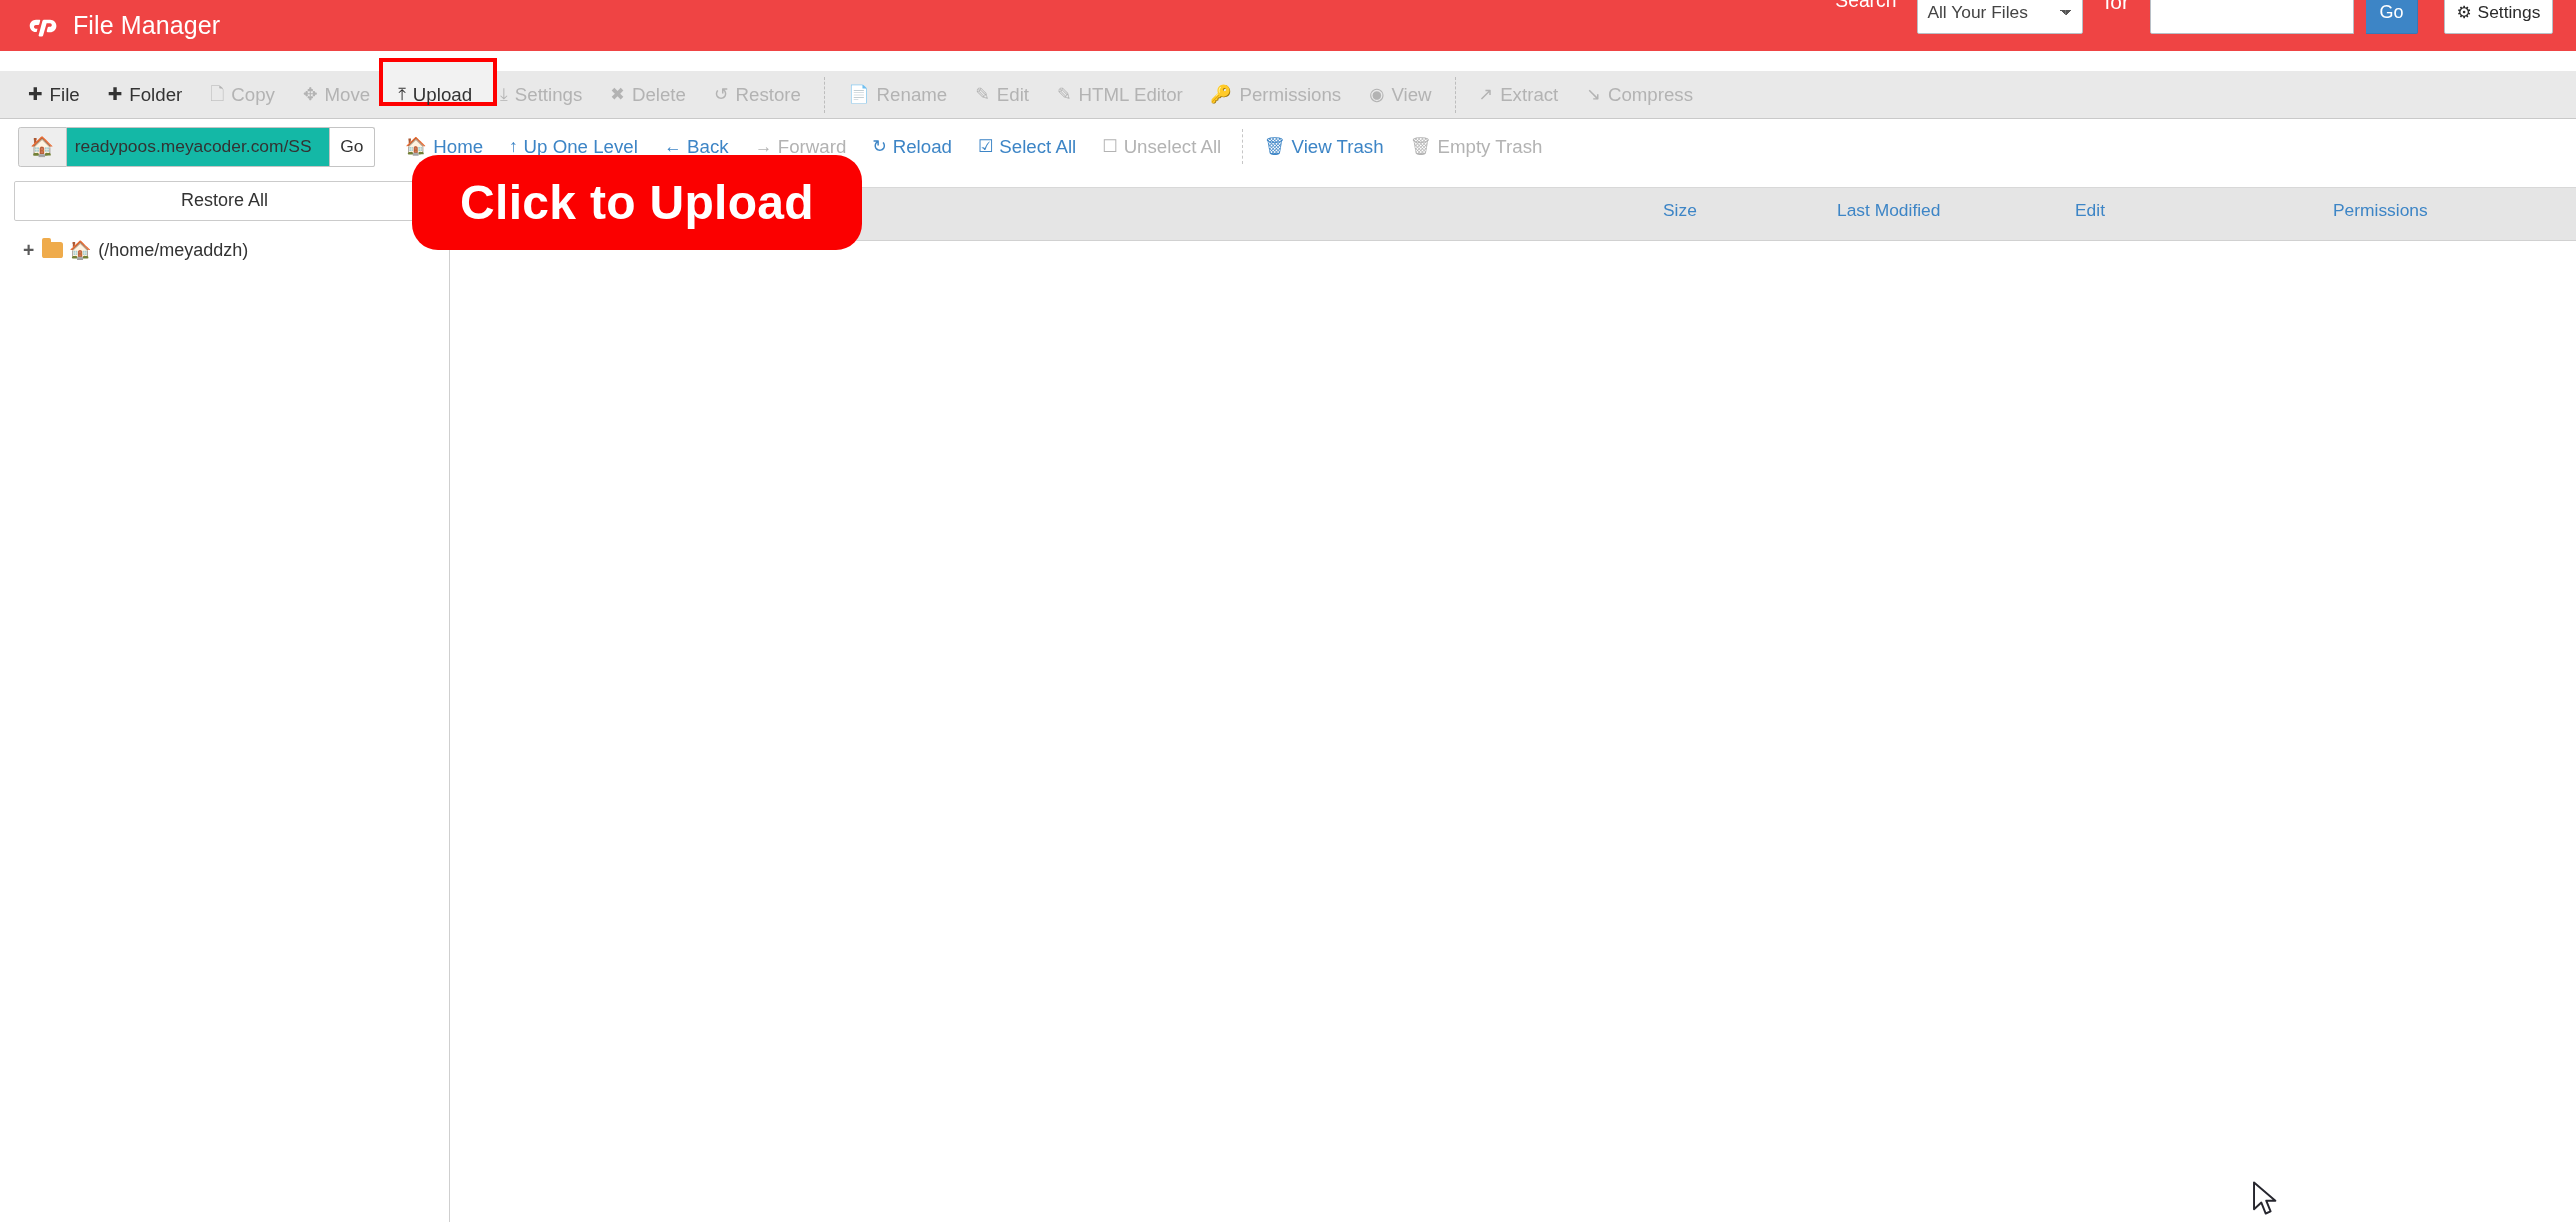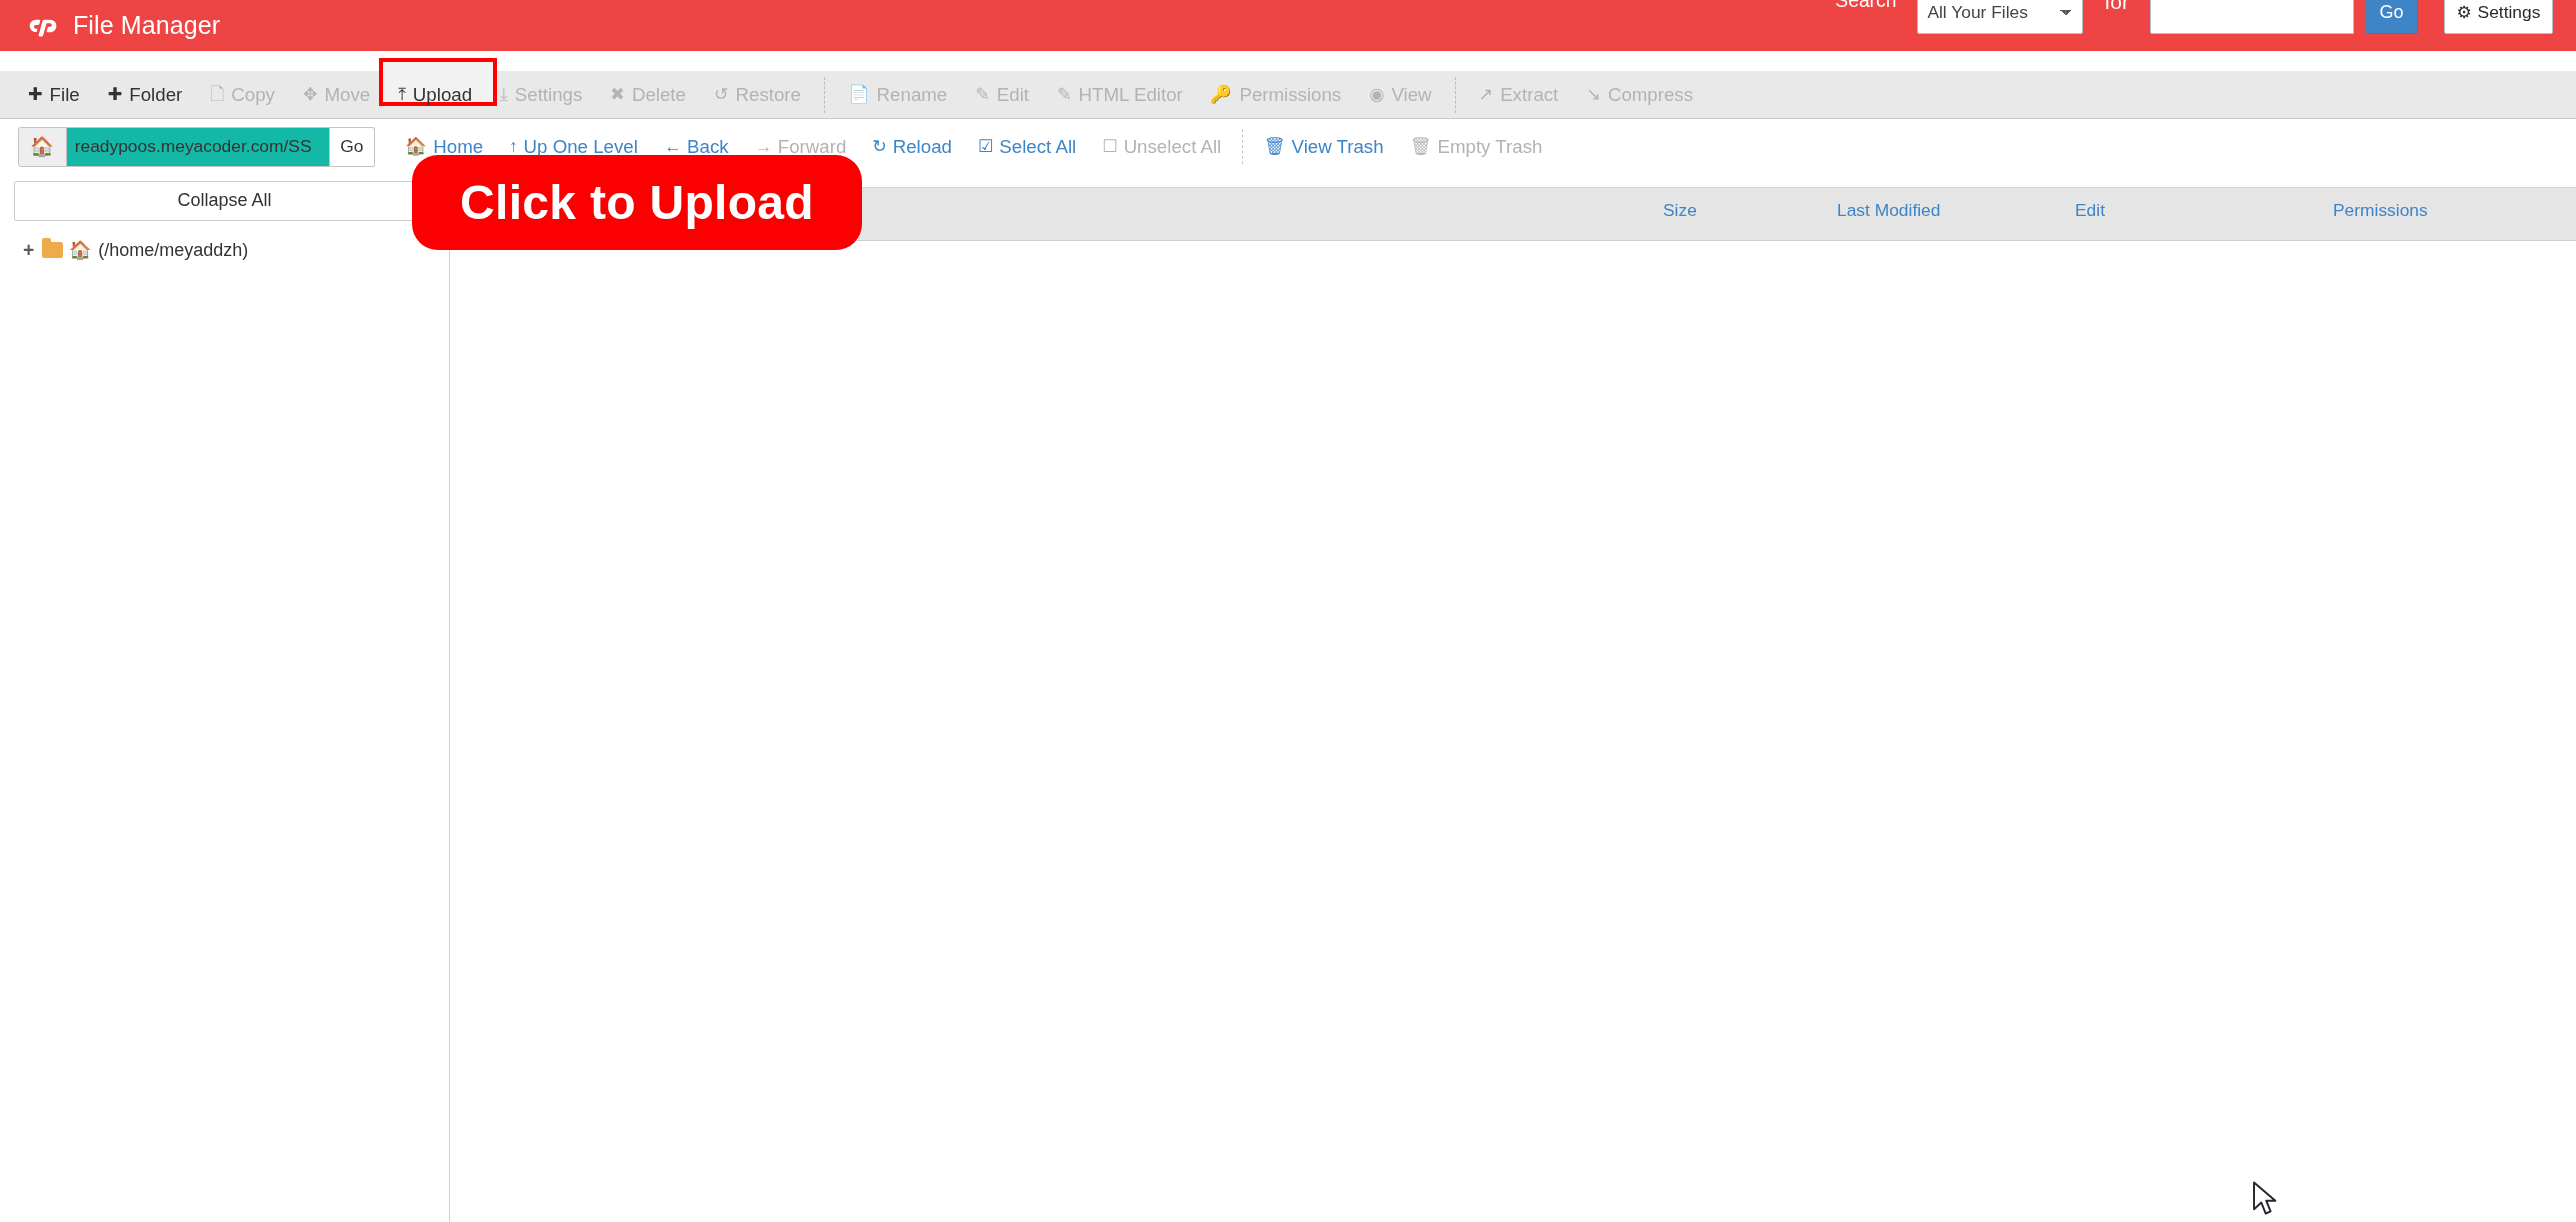--- a/index.html
+++ b/index.html
@@ -518,21 +518,21 @@
       <span>View Trash</span>
     </div>
     <div class="nav-item disabled">
       <span class="ti">🗑</span>
       <span>Empty Trash</span>
     </div>
   </div>
 </div>
 
 <div class="sidebar">
-  <button class="collapse-all">Collapse All</button>
+  <button class="collapse-all">Restore All</button>
   <div class="tree">
     <div class="tree-node">
       <span class="tree-expand">+</span>
       <span class="folder-ic"></span>
       <span class="home-ic">🏠</span>
       <span>(/home/meyaddzh)</span>
     </div>
   </div>
 </div>
 

